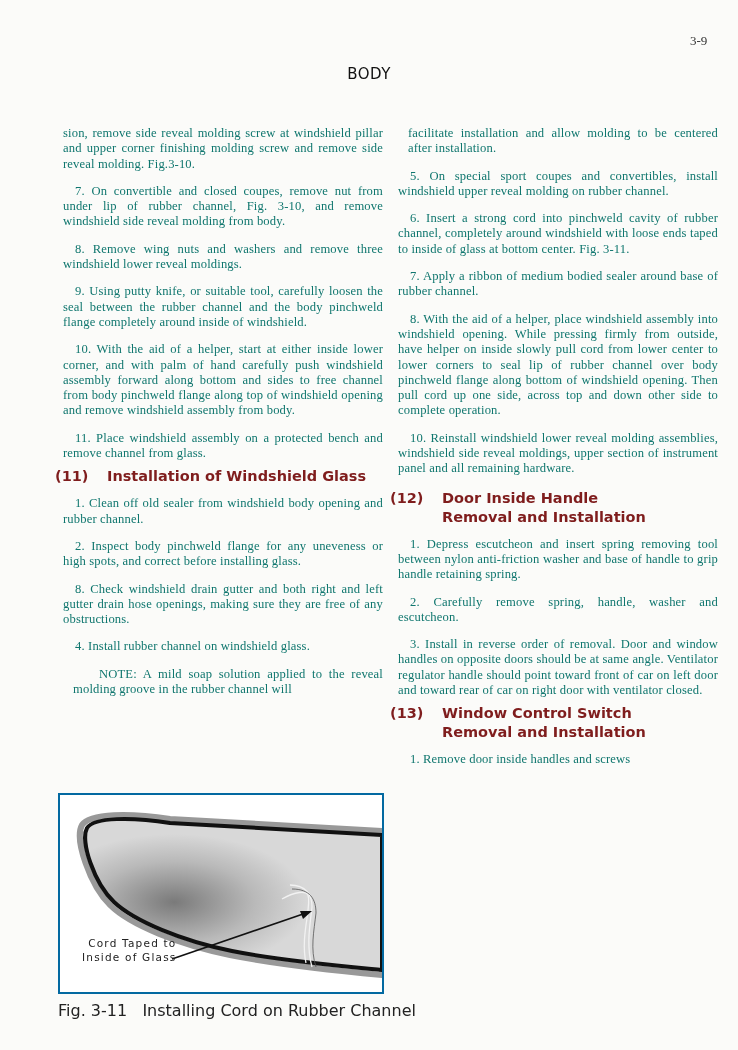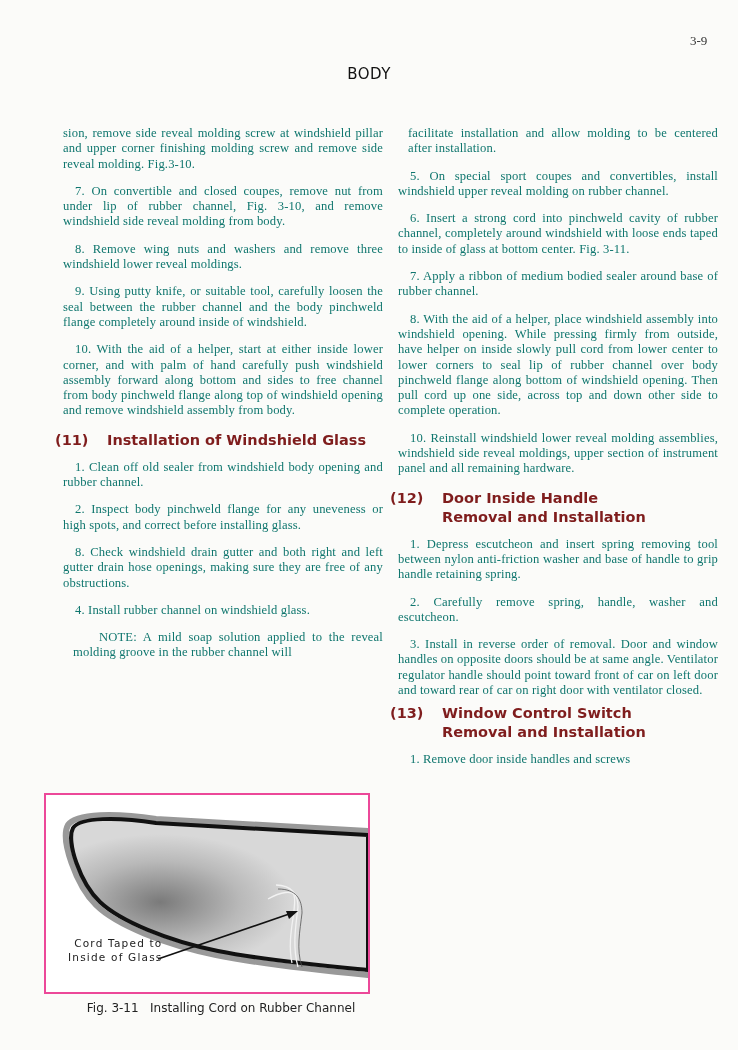--- a/index.html
+++ b/index.html
@@ -26,46 +26,47 @@
     }
     .p.noindent { text-indent: 0; }
     .p.note { text-indent: 26px; padding-left: 10px; }
     .heading {
       font-family: "DejaVu Sans", sans-serif; font-weight: bold; font-size: 14.5px;
       line-height: 19px; margin: 6px 0 10px -8px; display: flex; color: #7f1d1d;
     }
     .heading .num { width: 52px; flex: none; }
     .heading .ttl { flex: 1; }
     .figure {
-      position: absolute; left: 44px; top: 793px; width: 322px; height: 197px;
-      border: 2px solid #ec4899; background: #fff; overflow: hidden;
+      position: absolute; left: 58px; top: 793px; width: 322px; height: 197px;
+      border: 2px solid #0369a1; background: #fff; overflow: hidden;
     }
     .figure svg { display: block; }
     .fig-caption {
       position: absolute; left: 58px; width: 326px; top: 1001px; text-align: center;
-      font-family: "DejaVu Sans", sans-serif; font-size: 12px; color: #222;
+      font-family: "DejaVu Sans", sans-serif; font-size: 16px; color: #222;
     }
     .callout {
       position: absolute; left: 22px; top: 141px;
       font-family: "DejaVu Sans", sans-serif; font-size: 10.5px; line-height: 14px;
       letter-spacing: 1.2px; color: #222; text-align: right;
     }
   </style>
 </head>
 <body>
 
 <div class="page-num">3-9</div>
 <div class="running-head">BODY</div>
 
 <div class="col col-left">
   <p class="p noindent">sion, remove side reveal molding screw at windshield pillar and upper corner finishing molding screw and remove side reveal molding. Fig.3-10.</p>
   <p class="p">7. On convertible and closed coupes, remove nut from under lip of rubber channel, Fig. 3-10, and remove windshield side reveal molding from body.</p>
   <p class="p">8. Remove wing nuts and washers and remove three windshield lower reveal moldings.</p>
   <p class="p">9. Using putty knife, or suitable tool, carefully loosen the seal between the rubber channel and the body pinchweld flange completely around inside of windshield.</p>
   <p class="p">10. With the aid of a helper, start at either inside lower corner, and with palm of hand carefully push windshield assembly forward along bottom and sides to free channel from body pinchweld flange along top of windshield opening and remove windshield assembly from body.</p>
+  <p class="p" style="margin-bottom:6px">11. Place windshield assembly on a protected bench and remove channel from glass.</p>
 
   <div class="heading">
     <span class="num">(11)</span>
     <span class="ttl">Installation of Windshield Glass</span>
   </div>
   <p class="p">1. Clean off old sealer from windshield body opening and rubber channel.</p>
   <p class="p">2. Inspect body pinchweld flange for any uneveness or high spots, and correct before installing glass.</p>
   <p class="p">8. Check windshield drain gutter and both right and left gutter drain hose openings, making sure they are free of any obstructions.</p>
   <p class="p">4. Install rubber channel on windshield glass.</p>
   <p class="p note">NOTE: A mild soap solution applied to the reveal molding groove in the rubber channel will</p>

